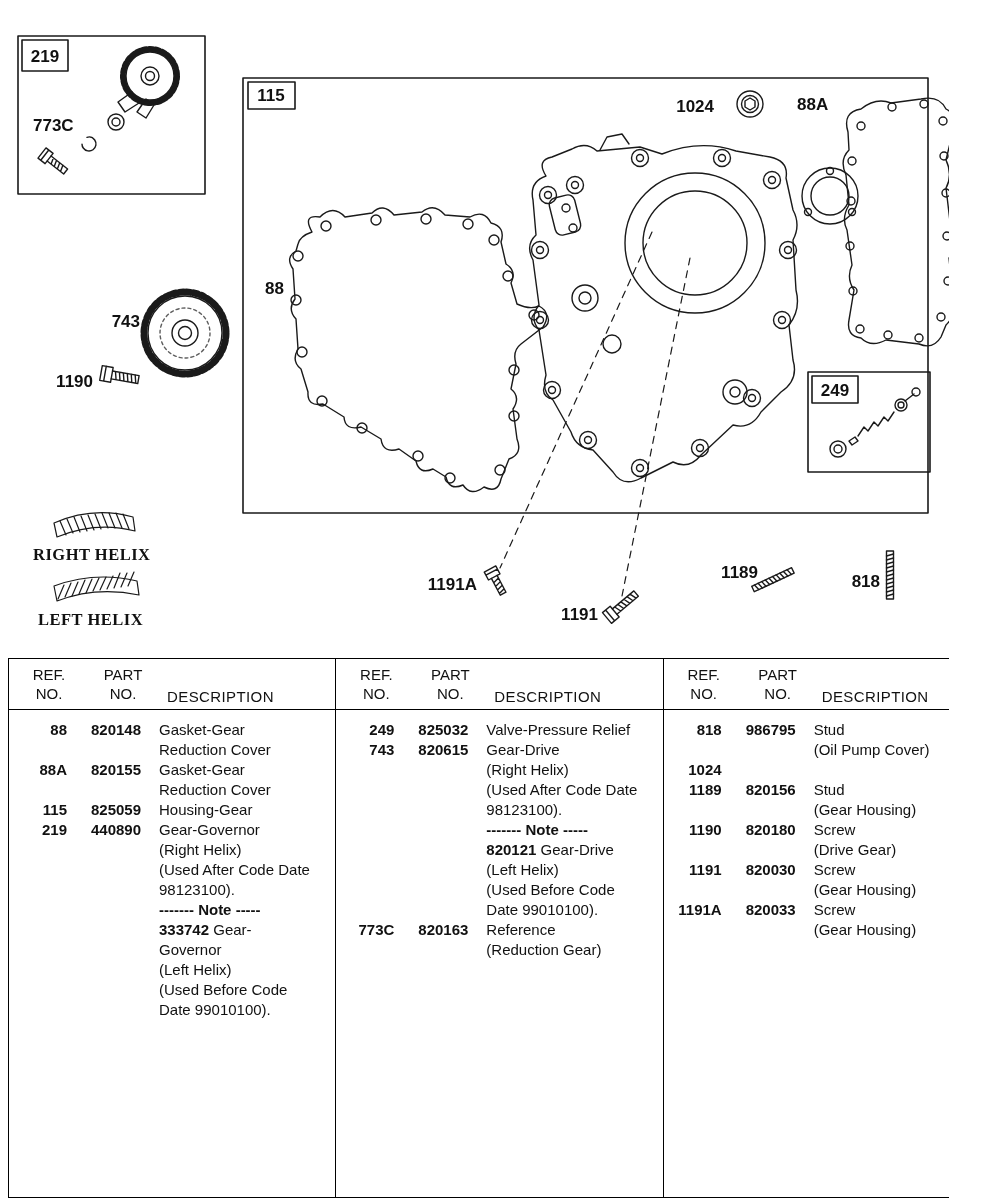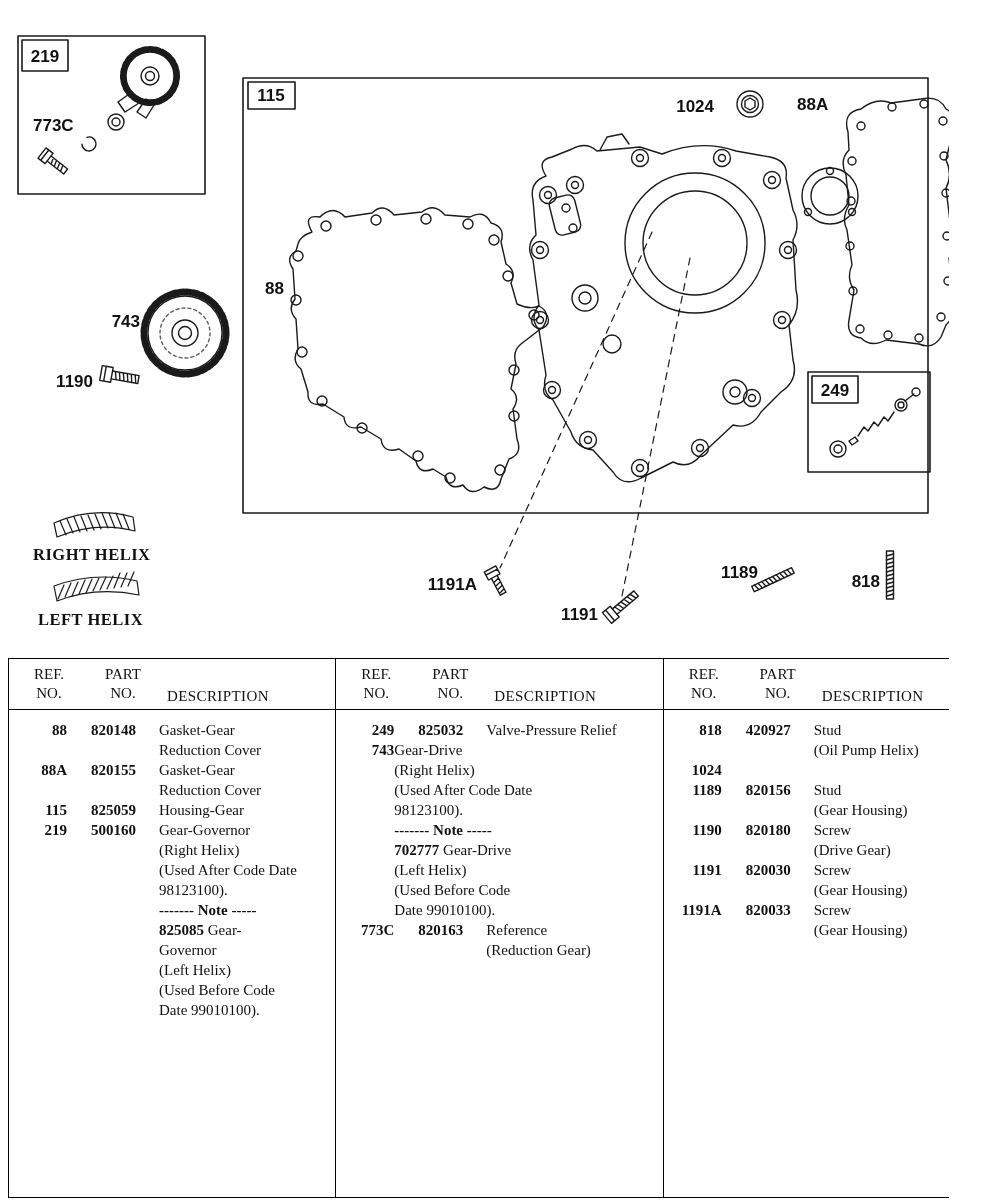--- a/index.html
+++ b/index.html
@@ -4,21 +4,21 @@
 <style>
   html,body{margin:0;padding:0;background:#fff;}
   .page{position:relative;width:949px;height:1200px;background:#fff;
         font-family:"Liberation Sans",sans-serif;color:#111;overflow:hidden;}
   svg.diagram{position:absolute;top:0;left:0;}
   .lbl{font:bold 17px "Liberation Sans",sans-serif;fill:#111;}
   .lbl-serif{font:bold 16.5px "Liberation Serif",serif;fill:#111;letter-spacing:.5px;}
 
   .parts-table{position:absolute;left:8px;top:658px;width:982px;height:538px;
                border:1.6px solid #000;display:grid;grid-template-columns:1fr 1fr 1fr;}
-  .pt-col{border-right:1.6px solid #000;display:flex;flex-direction:column;min-width:0;font-family:Liberation Serif, serif;}
+  .pt-col{border-right:1.6px solid #000;display:flex;flex-direction:column;min-width:0;}
   .pt-col:last-child{border-right:none;}
   .pt-head{height:45px;border-bottom:1.6px solid #000;display:grid;
            grid-template-columns:60px 88px 1fr;align-items:center;
            padding:2px 4px 3px 10px;font-size:15px;}
   .h-two{text-align:center;line-height:19px;}
   .h-desc{align-self:end;padding-bottom:1px;letter-spacing:.4px;}
   .pt-entries{padding:10px 4px 0 10px;font-size:15px;line-height:20px;}
   .entry{display:grid;grid-template-columns:48px 92px 1fr;}
   .entry .ref{text-align:right;font-weight:bold;}
   .entry .part{padding-left:24px;font-weight:bold;}
@@ -287,28 +287,28 @@
           </div>
           <div class="entry">
             <div class="ref">115</div>
             <div class="part">825059</div>
             <div class="desc">
               <div class="dline">Housing-Gear</div>
             </div>
           </div>
           <div class="entry">
             <div class="ref">219</div>
-            <div class="part">500160</div>
+            <div class="part">440890</div>
             <div class="desc">
               <div class="dline">Gear-Governor</div>
               <div class="dline">(Right Helix)</div>
               <div class="dline">(Used After Code Date</div>
               <div class="dline">98123100).</div>
               <div class="dline"><span class="b">------- Note -----</span></div>
-              <div class="dline"><span class="b">825085</span> Gear-</div>
+              <div class="dline"><span class="b">333742</span> Gear-</div>
               <div class="dline">Governor</div>
               <div class="dline">(Left Helix)</div>
               <div class="dline">(Used Before Code</div>
               <div class="dline">Date 99010100).</div>
             </div>
           </div>
         </div>
   </div>
 
   <div class="pt-col">
@@ -326,27 +326,28 @@
     <div class="pt-entries">
           <div class="entry">
             <div class="ref">249</div>
             <div class="part">825032</div>
             <div class="desc">
               <div class="dline">Valve-Pressure Relief</div>
             </div>
           </div>
           <div class="entry">
             <div class="ref">743</div>
+            <div class="part">820615</div>
             <div class="desc">
               <div class="dline">Gear-Drive</div>
               <div class="dline">(Right Helix)</div>
               <div class="dline">(Used After Code Date</div>
               <div class="dline">98123100).</div>
               <div class="dline"><span class="b">------- Note -----</span></div>
-              <div class="dline"><span class="b">702777</span> Gear-Drive</div>
+              <div class="dline"><span class="b">820121</span> Gear-Drive</div>
               <div class="dline">(Left Helix)</div>
               <div class="dline">(Used Before Code</div>
               <div class="dline">Date 99010100).</div>
             </div>
           </div>
           <div class="entry">
             <div class="ref">773C</div>
             <div class="part">820163</div>
             <div class="desc">
               <div class="dline">Reference</div>
@@ -364,24 +365,24 @@
       </div>
       <div class="h-two">
         <div>PART</div>
             <div>NO.</div>
       </div>
       <div class="h-desc">DESCRIPTION</div>
     </div>
     <div class="pt-entries">
           <div class="entry">
             <div class="ref">818</div>
-            <div class="part">420927</div>
+            <div class="part">986795</div>
             <div class="desc">
               <div class="dline">Stud</div>
-              <div class="dline">(Oil Pump Helix)</div>
+              <div class="dline">(Oil Pump Cover)</div>
             </div>
           </div>
           <div class="entry">
             <div class="ref">1024</div>
             <div class="part"></div>
           </div>
           <div class="entry">
             <div class="ref">1189</div>
             <div class="part">820156</div>
             <div class="desc">

